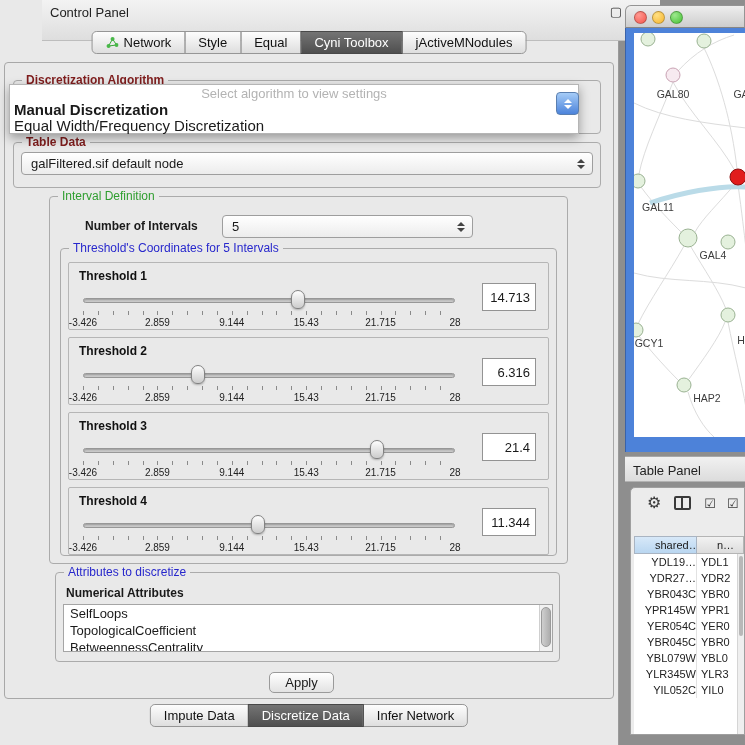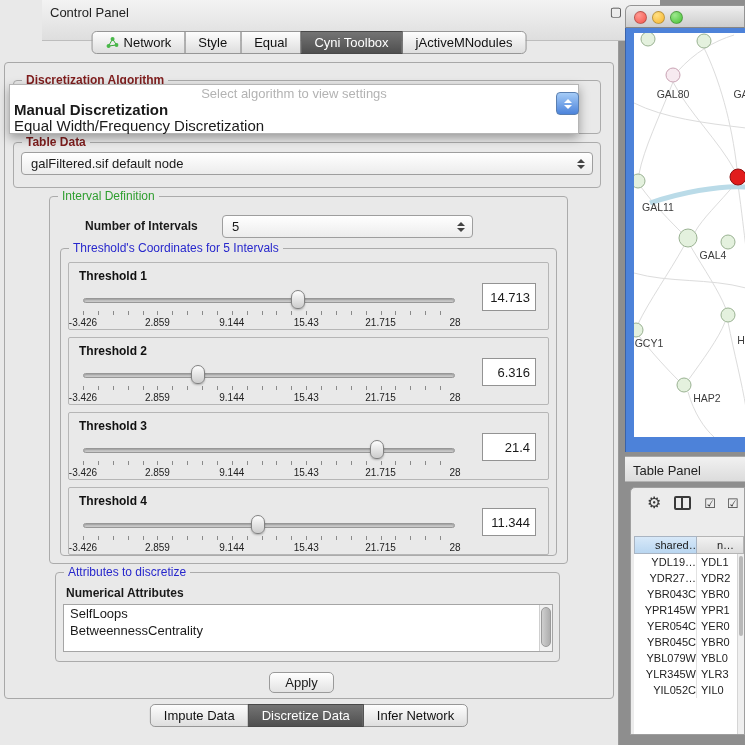--- a/index.html
+++ b/index.html
@@ -338,20 +338,21 @@
     </div>
     <div class="value-box">11.344</div>
   </div>
 
   <div class="group" style="left:55px; top:572px; width:505px; height:90px;">
     <span class="group-title gt-blue">Attributes to discretize</span>
   </div>
   <div style="position:absolute; left:66px; top:586px; font-size:12px; font-weight:bold;">Numerical Attributes</div>
   <div class="attr-list">
     <div class="attr-item">SelfLoops</div>
+    <div class="attr-item">TopologicalCoefficient</div>
     <div class="attr-item">BetweennessCentrality</div>
     <div class="attr-scrollbar">
       <div class="attr-scroll-thumb"></div>
     </div>
   </div>
 
   <div class="apply-btn">Apply</div>
 
   <div class="seg-tabs bottom-tabs">
     <div class="tab">

